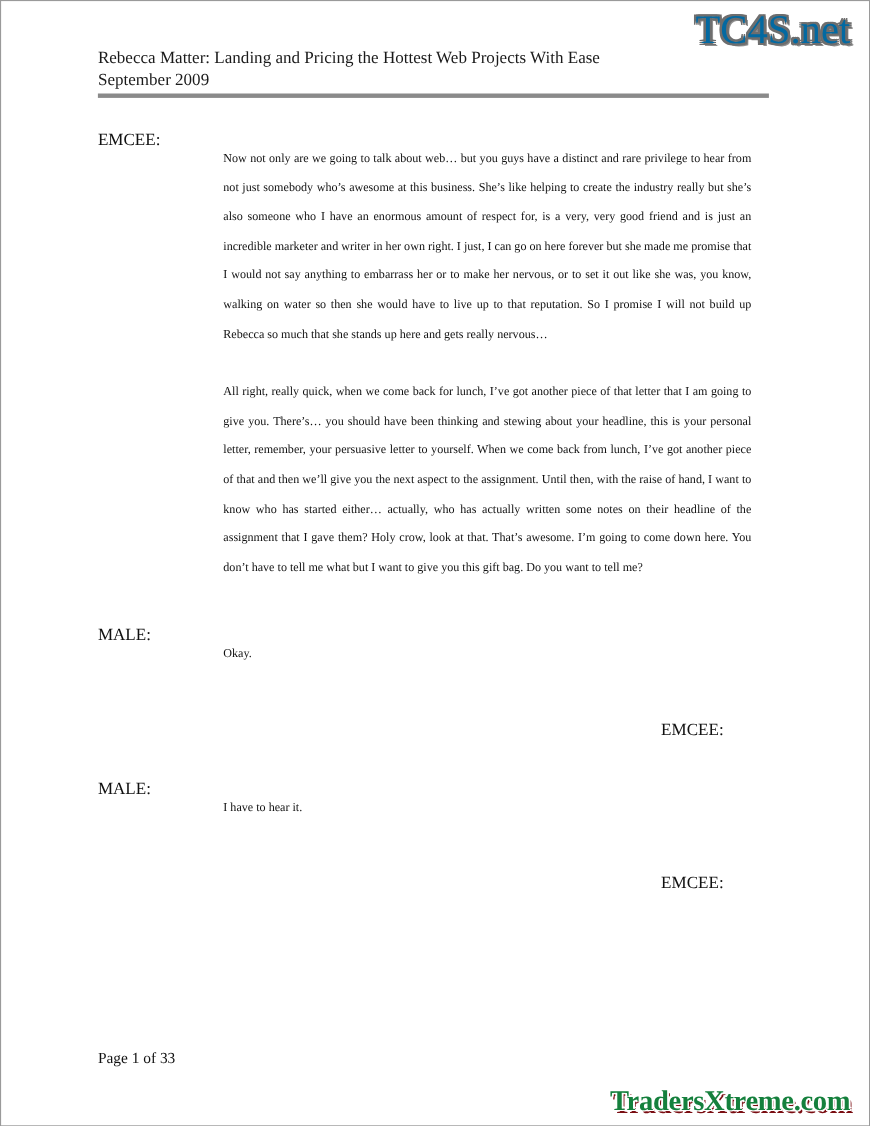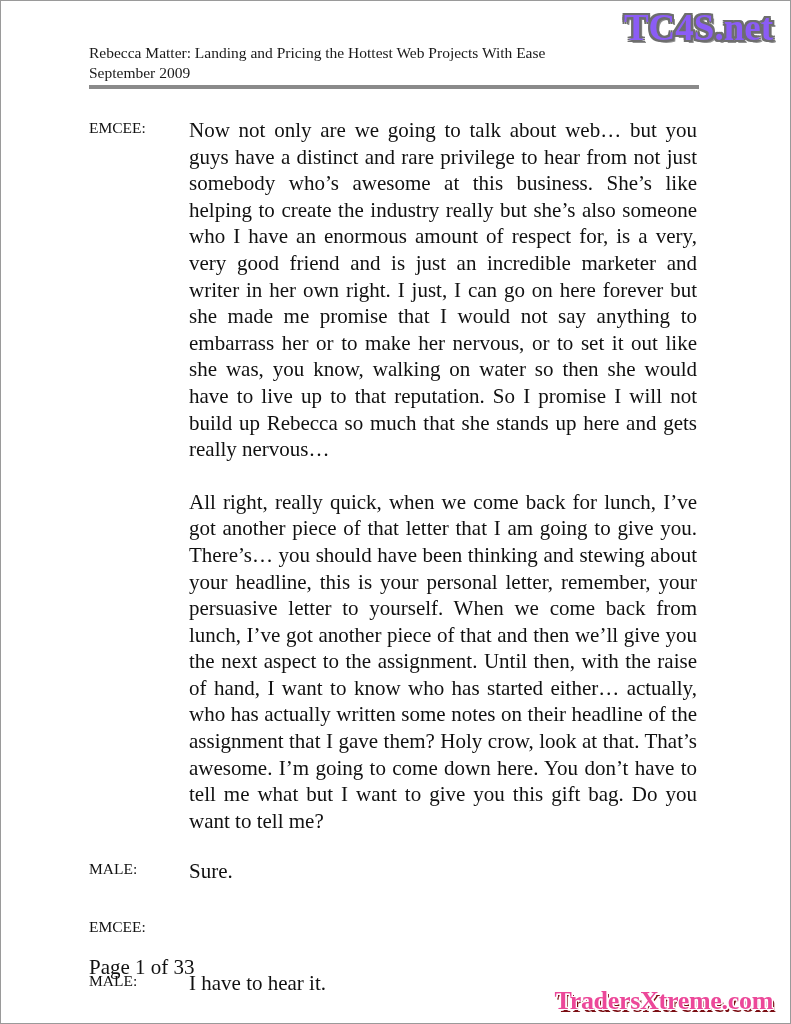--- a/index.html
+++ b/index.html
@@ -25,22 +25,22 @@
     pointer-events: none;
   }
 
   
   .wm-top {
     position: absolute;
     top: 6px;
     right: 18px;
     font-family: "Liberation Serif", serif;
     font-size: 37px;
-    font-weight: bold;
-    color: #8b5cf6;
+    font-weight: normal;
+    color: #0369a1;
     letter-spacing: 0px;
     text-shadow:
       -2px 0 #6e6e6e, 2px 0 #6e6e6e, 0 -2px #6e6e6e, 0 2px #6e6e6e,
       -2px -2px #6e6e6e, 2px -2px #6e6e6e, -2px 2px #6e6e6e, 2px 2px #6e6e6e,
       3px 3px 0 #8f8f8f;
   }
 
   
   .header {
     position: absolute;
@@ -66,41 +66,42 @@
   
   .body {
     position: absolute;
     left: 89px;
     top: 115px;
     width: 610px;
   }
   .entry {
     display: flex;
     margin-bottom: 0;
+    justify-content: flex-end;
   }
   .entry + .entry {
     margin-top: 14px;
   }
   .speaker {
     width: 98px;
     flex: 0 0 98px;
     font-size: 15.5px;
     color: #111;
     line-height: 26.6px;
   }
   .paras {
     flex: 1 1 auto;
   }
   .para {
-    font-size: 21px;
+    font-size: 11px;
     color: #111;
     line-height: 26.6px;
     text-align: justify;
     text-justify: inter-word;
-    margin: 2px;
+    margin: 16px;
   }
   .para + .para {
     margin-top: 26px;
   }
   .short .para {
     text-align: left;
   }
 
   
   .wm-center {
@@ -120,31 +121,31 @@
       -1.5px -1.5px #ffffff, 1.5px -1.5px #ffffff, -1.5px 1.5px #ffffff, 1.5px 1.5px #ffffff,
       3px 3px 0 #7a0d12;
     white-space: nowrap;
   }
 
   
   .footer-page {
     position: absolute;
     left: 89px;
     top: 955px;
-    font-size: 21px;
+    font-size: 14px;
     color: #111;
   }
   .wm-bottom {
     position: absolute;
     right: 18px;
     bottom: 8px;
     font-family: "Liberation Serif", serif;
     font-size: 26px;
     font-weight: bold;
-    color: #ec4899;
+    color: #15803d;
     letter-spacing: -0.3px;
     text-shadow:
       -1.4px 0 #ffffff, 1.4px 0 #ffffff, 0 -1.4px #ffffff, 0 1.4px #ffffff,
       -1.4px -1.4px #ffffff, 1.4px -1.4px #ffffff, -1.4px 1.4px #ffffff, 1.4px 1.4px #ffffff,
       2.5px 2.5px 0 #7a0d12;
     white-space: nowrap;
   }
 </style>
 </head>
 <body>
@@ -166,21 +167,21 @@
       <div class="speaker">EMCEE:</div>
       <div class="paras">
         <p class="para">Now not only are we going to talk about web… but you guys have a distinct and rare privilege to hear from not just somebody who’s awesome at this business. She’s like helping to create the industry really but she’s also someone who I have an enormous amount of respect for, is a very, very good friend and is just an incredible marketer and writer in her own right.  I just, I can go on here forever but she made me promise that I would not say anything to embarrass her or to make her nervous, or to set it out like she was, you know, walking on water so then she would have to live up to that reputation. So I promise I will not build up Rebecca so much that she stands up here and gets really nervous…</p>
         <p class="para">All right, really quick, when we come back for lunch, I’ve got another piece of that letter that I am going to give you. There’s… you should have been thinking and stewing about your headline, this is your personal letter, remember, your persuasive letter to yourself. When we come back from lunch, I’ve got another piece of that and then we’ll give you the next aspect to the assignment. Until then, with the raise of hand, I want to know who has started either… actually, who has actually written some notes on their headline of the assignment that I gave them? Holy crow, look at that. That’s awesome. I’m going to come down here. You don’t have to tell me what but I want to give you this gift bag. Do you want to tell me?</p>
       </div>
     </div>
 
     <div class="entry short" style="margin-top:20px;">
       <div class="speaker">MALE:</div>
       <div class="paras">
-        <p class="para">Sure.</p>
+        <p class="para">Okay.</p>
       </div>
     </div>
 
     <div class="entry short" style="margin-top:27px;">
       <div class="speaker">EMCEE:</div>
     </div>
 
     <div class="entry short" style="margin-top:27px;">
       <div class="speaker">MALE:</div>
       <div class="paras">

